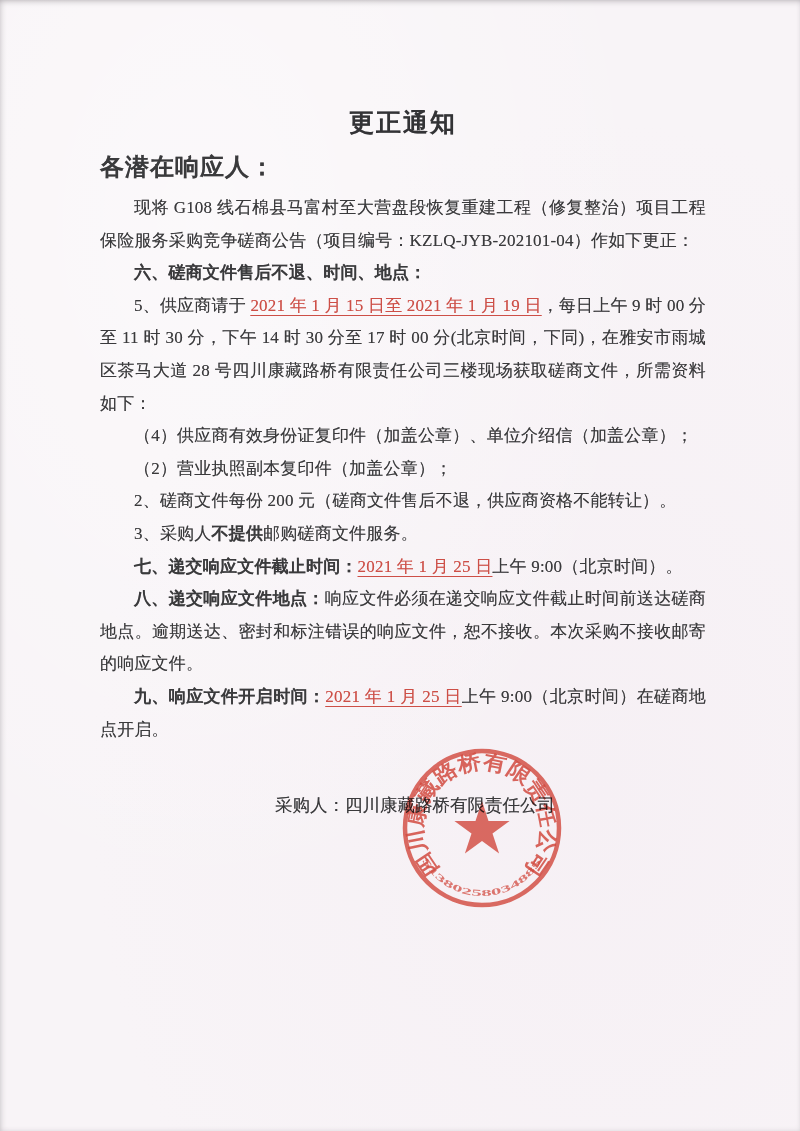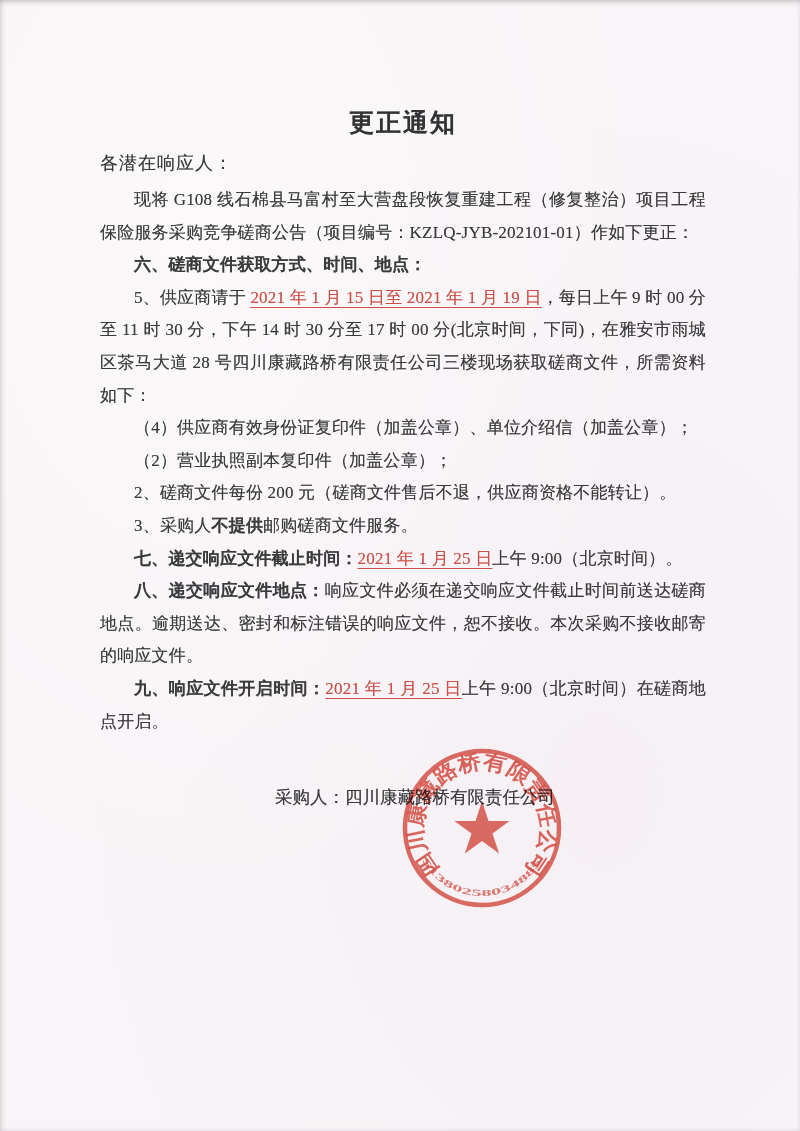--- a/index.html
+++ b/index.html
@@ -26,22 +26,22 @@
   }
   h1.doc-title {
     font-size: 25px;
     font-weight: 700;
     text-align: center;
     letter-spacing: 2px;
     margin: 0 0 12px 0;
     color: #333336;
   }
   p.salutation {
-    font-size: 18px;
-    font-weight: 400;
+    font-size: 24px;
+    font-weight: 700;
     margin: 0 0 9px 0;
     letter-spacing: 1px;
   }
   .body-text p.para {
     margin: 0;
     font-size: 17px;
     line-height: 32.6px;
     text-align: justify;
     text-indent: 2em;
     letter-spacing: 0.2px;
@@ -81,22 +81,22 @@
 <body>
 
 <div class="page">
   <div class="content">
 
     <h1 class="doc-title">更正通知</h1>
 
     <p class="salutation">各潜在响应人：</p>
 
     <div class="body-text" id="paragraphs">
-        <p class="para"><span>现将 G108 线石棉县马富村至大营盘段恢复重建工程（修复整治）项目工程保险服务采购竞争磋商公告（项目编号：KZLQ-JYB-202101-01）作如下更正：</span></p>
-        <p class="para"><span class="bold">六、磋商文件获取方式、时间、地点：</span></p>
+        <p class="para"><span>现将 G108 线石棉县马富村至大营盘段恢复重建工程（修复整治）项目工程保险服务采购竞争磋商公告（项目编号：KZLQ-JYB-202101-04）作如下更正：</span></p>
+        <p class="para"><span class="bold">六、磋商文件售后不退、时间、地点：</span></p>
         <p class="para"><span>5、供应商请于 </span><span class="red underline">2021 年 1 月 15 日至 2021 年 1 月 19 日</span><span>，每日上午 9 时 00 分至 11 时 30 分，下午 14 时 30 分至 17 时 00 分(北京时间，下同)，在雅安市雨城区茶马大道 28 号四川康藏路桥有限责任公司三楼现场获取磋商文件，所需资料如下：</span></p>
         <p class="para"><span>（4）供应商有效身份证复印件（加盖公章）、单位介绍信（加盖公章）；</span></p>
         <p class="para"><span>（2）营业执照副本复印件（加盖公章）；</span></p>
         <p class="para"><span>2、磋商文件每份 200 元（磋商文件售后不退，供应商资格不能转让）。</span></p>
         <p class="para"><span>3、采购人</span><span class="bold">不提供</span><span>邮购磋商文件服务。</span></p>
         <p class="para"><span class="bold">七、递交响应文件截止时间：</span><span class="red underline">2021 年 1 月 25 日</span><span>上午 9:00（北京时间）。</span></p>
         <p class="para"><span class="bold">八、递交响应文件地点：</span><span>响应文件必须在递交响应文件截止时间前送达磋商地点。逾期送达、密封和标注错误的响应文件，恕不接收。本次采购不接收邮寄的响应文件。</span></p>
         <p class="para"><span class="bold">九、响应文件开启时间：</span><span class="red underline">2021 年 1 月 25 日</span><span>上午 9:00（北京时间）在磋商地点开启。</span></p>
       </div>
 

